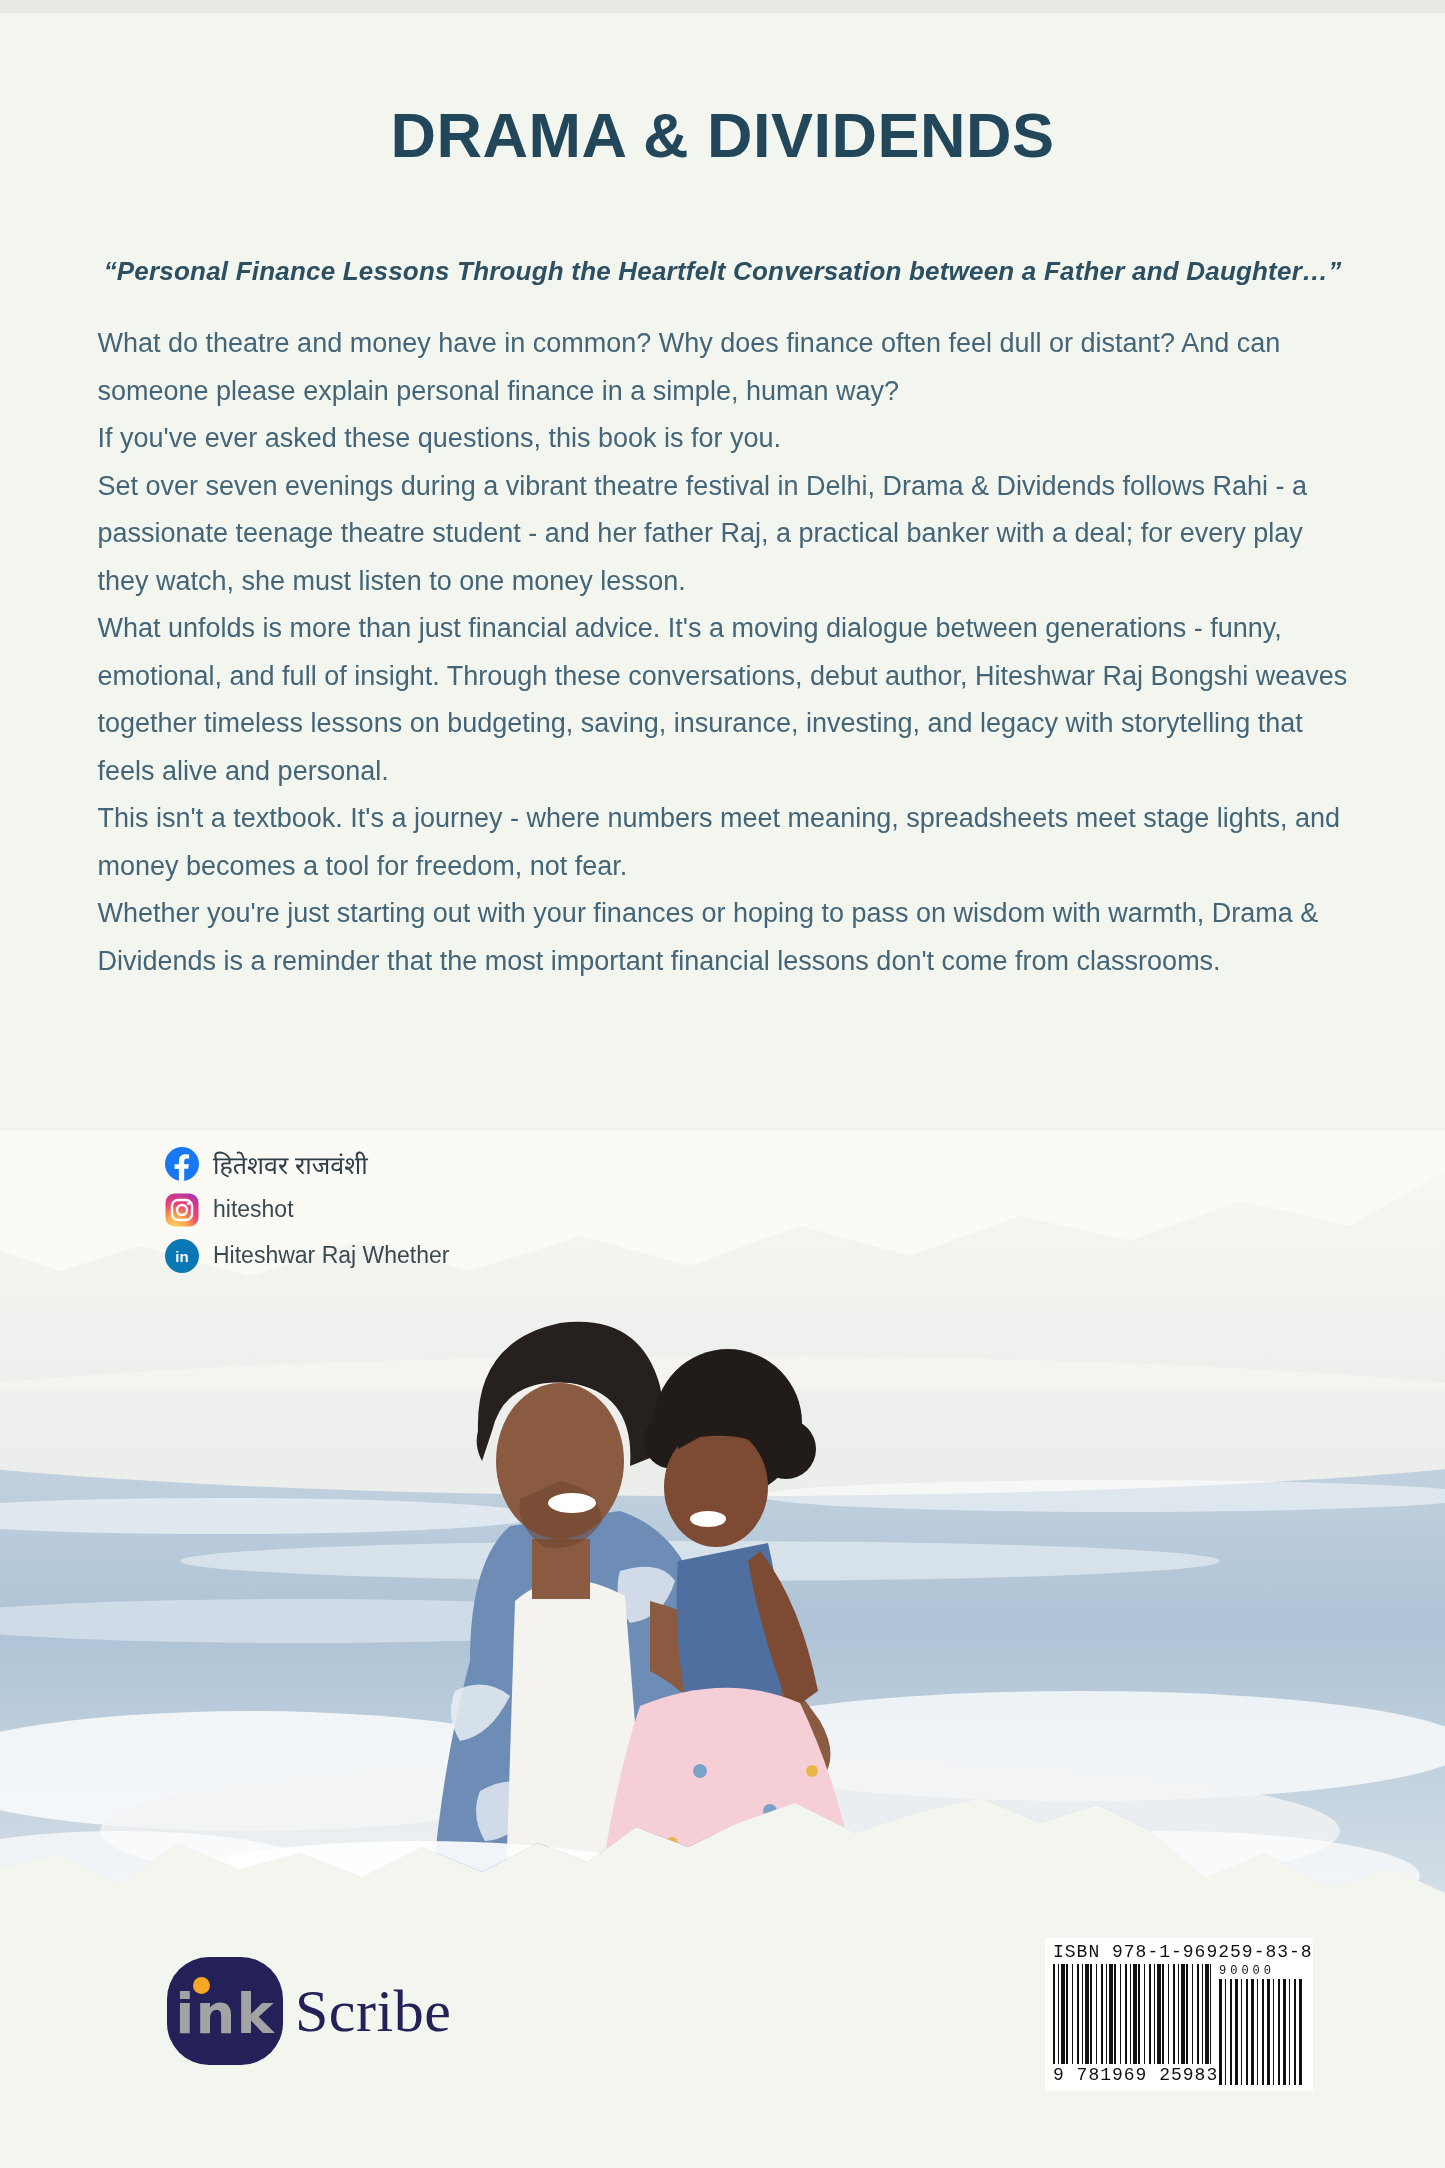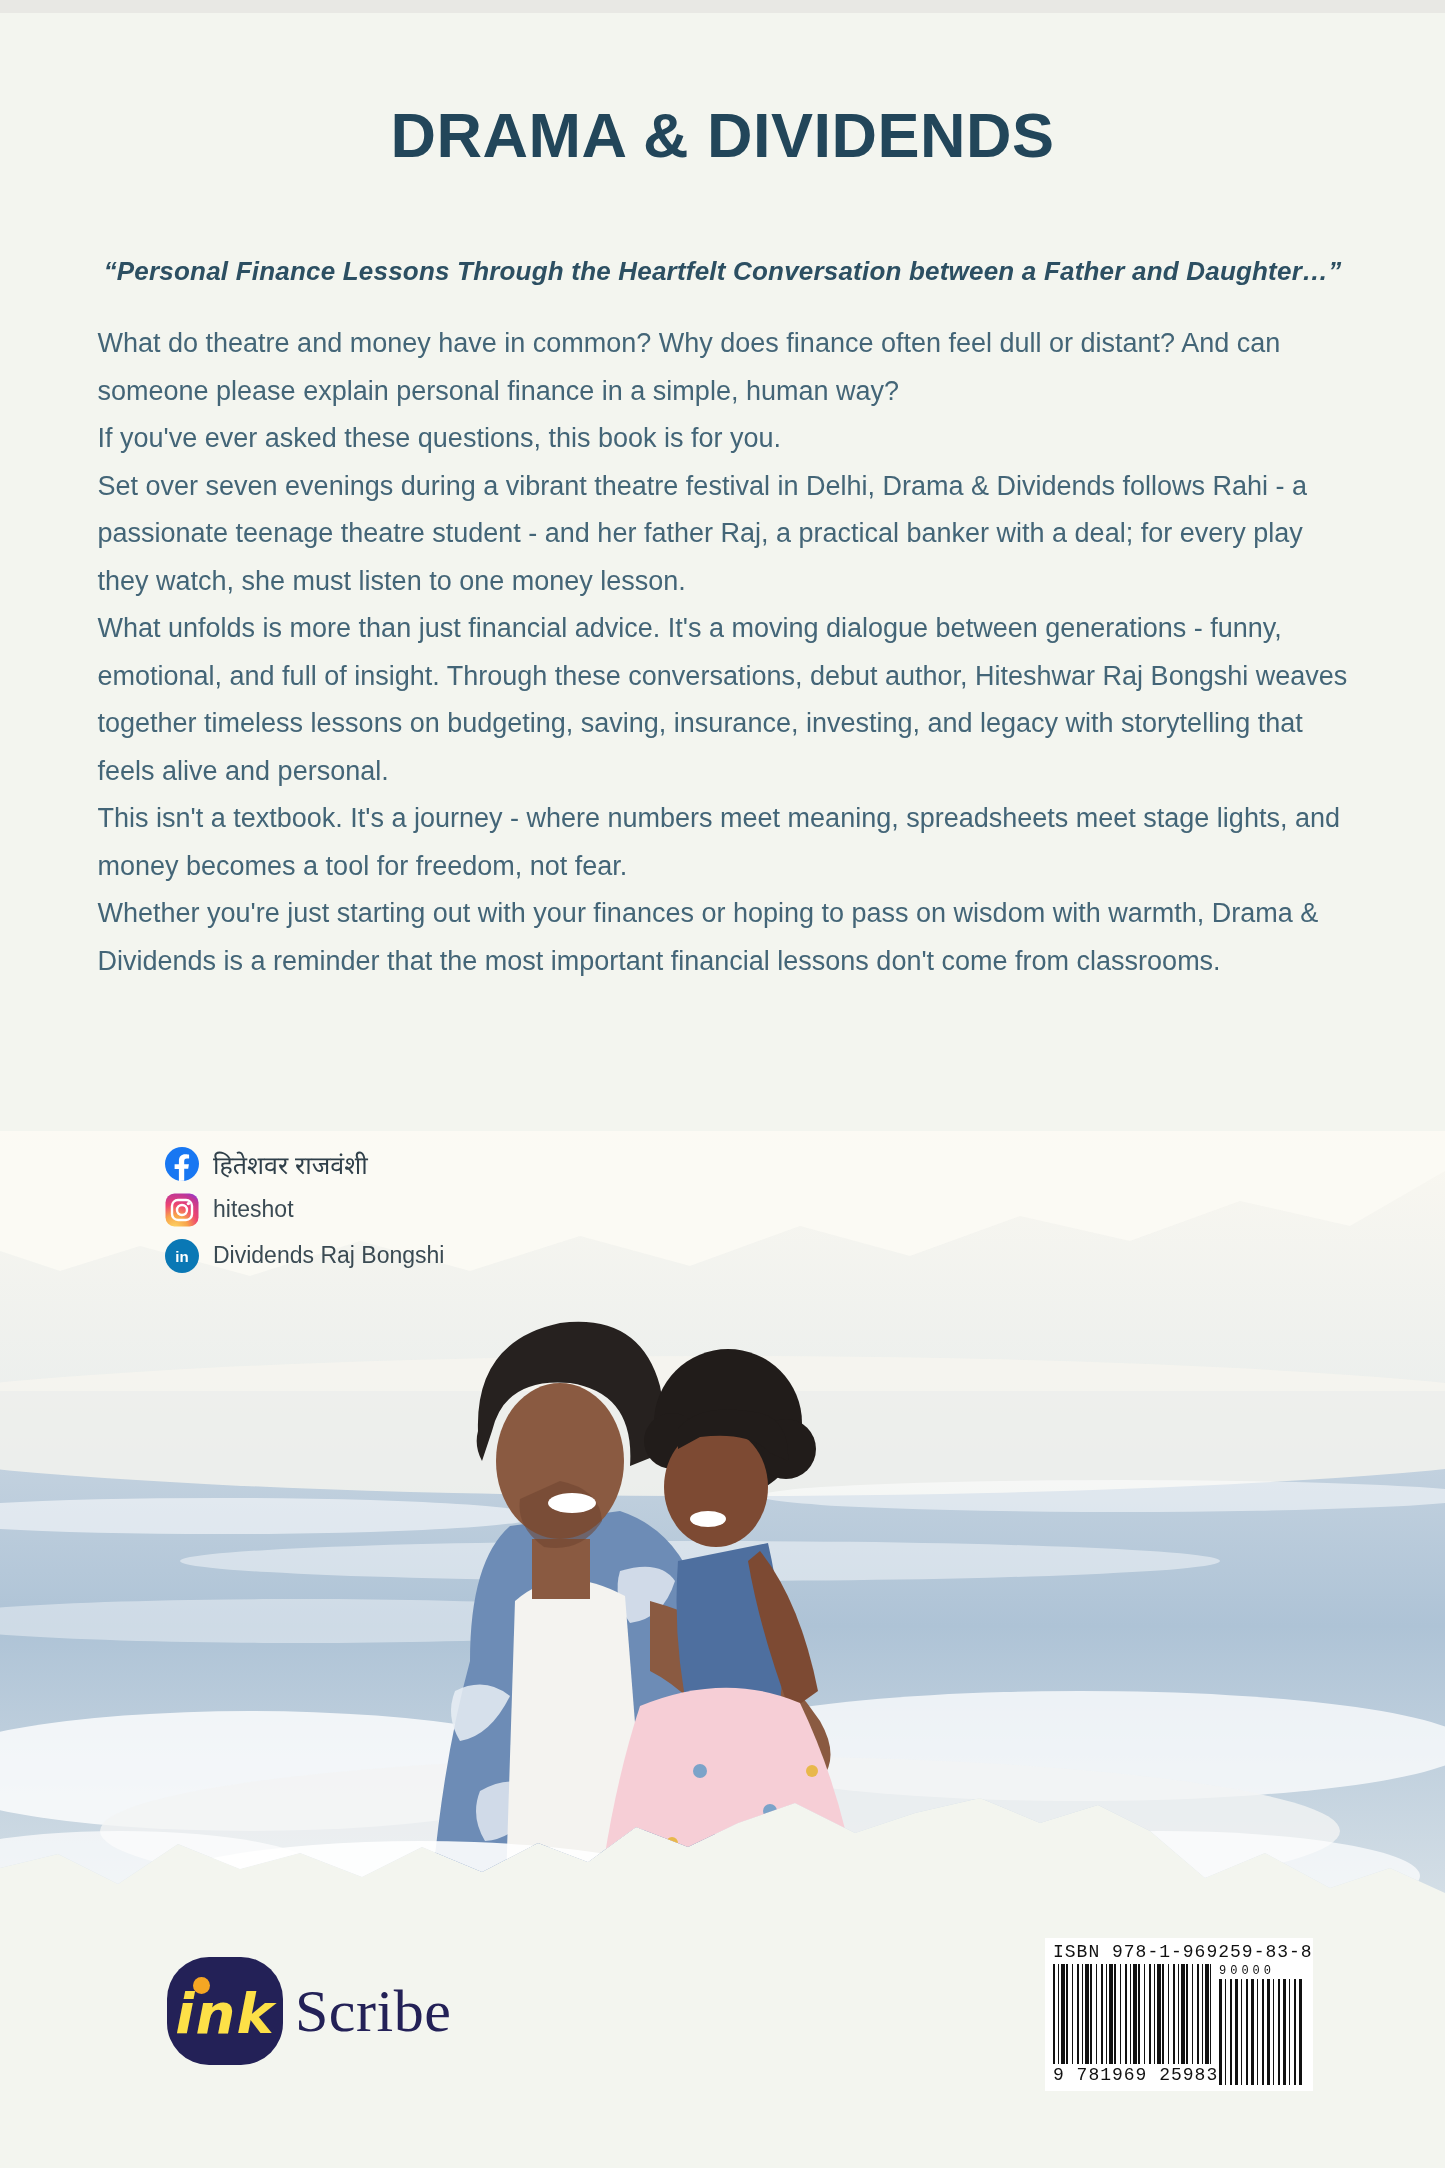--- a/index.html
+++ b/index.html
@@ -56,22 +56,22 @@
       1020px 85px,910px 125px,800px 95px,690px 135px,580px 105px,470px 140px,
       360px 110px,250px 145px,140px 115px,60px 140px,0 120px);
   }
   
   .logo { position:absolute; left:167px; top:1944px; z-index:4; display:flex; align-items:center; }
   .logo-squircle {
     position:relative; width:116px; height:108px; background:#232157;
     border-radius:42px; display:flex; align-items:center; justify-content:center;
   }
   .logo-ink {
-    color:#fde047; font-size:56px; font-weight:800; letter-spacing:1px;
-    font-family:"DejaVu Sans", sans-serif; padding-top:4px;font-style:italic;
+    color:#a3a3a3; font-size:56px; font-weight:800; letter-spacing:1px;
+    font-family:"DejaVu Sans", sans-serif; padding-top:4px;
   }
   .logo-dot {
     position:absolute; left:26px; top:20px; width:17px; height:17px;
     border-radius:50%; background:#f5a623;
   }
   .logo-scribe {
     font-family:"Liberation Serif", serif; font-size:60px; color:#232157;
     margin-left:12px; letter-spacing:0.5px;
   }
   
@@ -141,21 +141,21 @@
         <circle cx="17" cy="17" r="5" fill="none" stroke="#ffffff" stroke-width="2.4"></circle>
         <circle cx="23.4" cy="10.6" r="1.7" fill="#ffffff"></circle>
       </svg>
       <span class="social-label">hiteshot</span>
     </div>
     <div class="social-row">
       <svg class="social-icon" viewBox="0 0 34 34">
         <circle cx="17" cy="17" r="17" fill="#0a78b5"></circle>
         <text x="17" y="23" font-family="Liberation Sans, sans-serif" font-size="15" font-weight="700" fill="#ffffff" text-anchor="middle">in</text>
       </svg>
-      <span class="social-label">Dividends Raj Bongshi</span>
+      <span class="social-label">Hiteshwar Raj Whether</span>
     </div>
   </div>
 
   <div class="photo">
     <svg width="1445" height="782" viewBox="0 0 1445 782" preserveAspectRatio="none">
       <defs>
         <linearGradient id="skyg" x1="0" y1="0" x2="0" y2="1">
           <stop offset="0" stop-color="#faf8f1"></stop>
           <stop offset="1" stop-color="#e9edec"></stop>
         </linearGradient>

